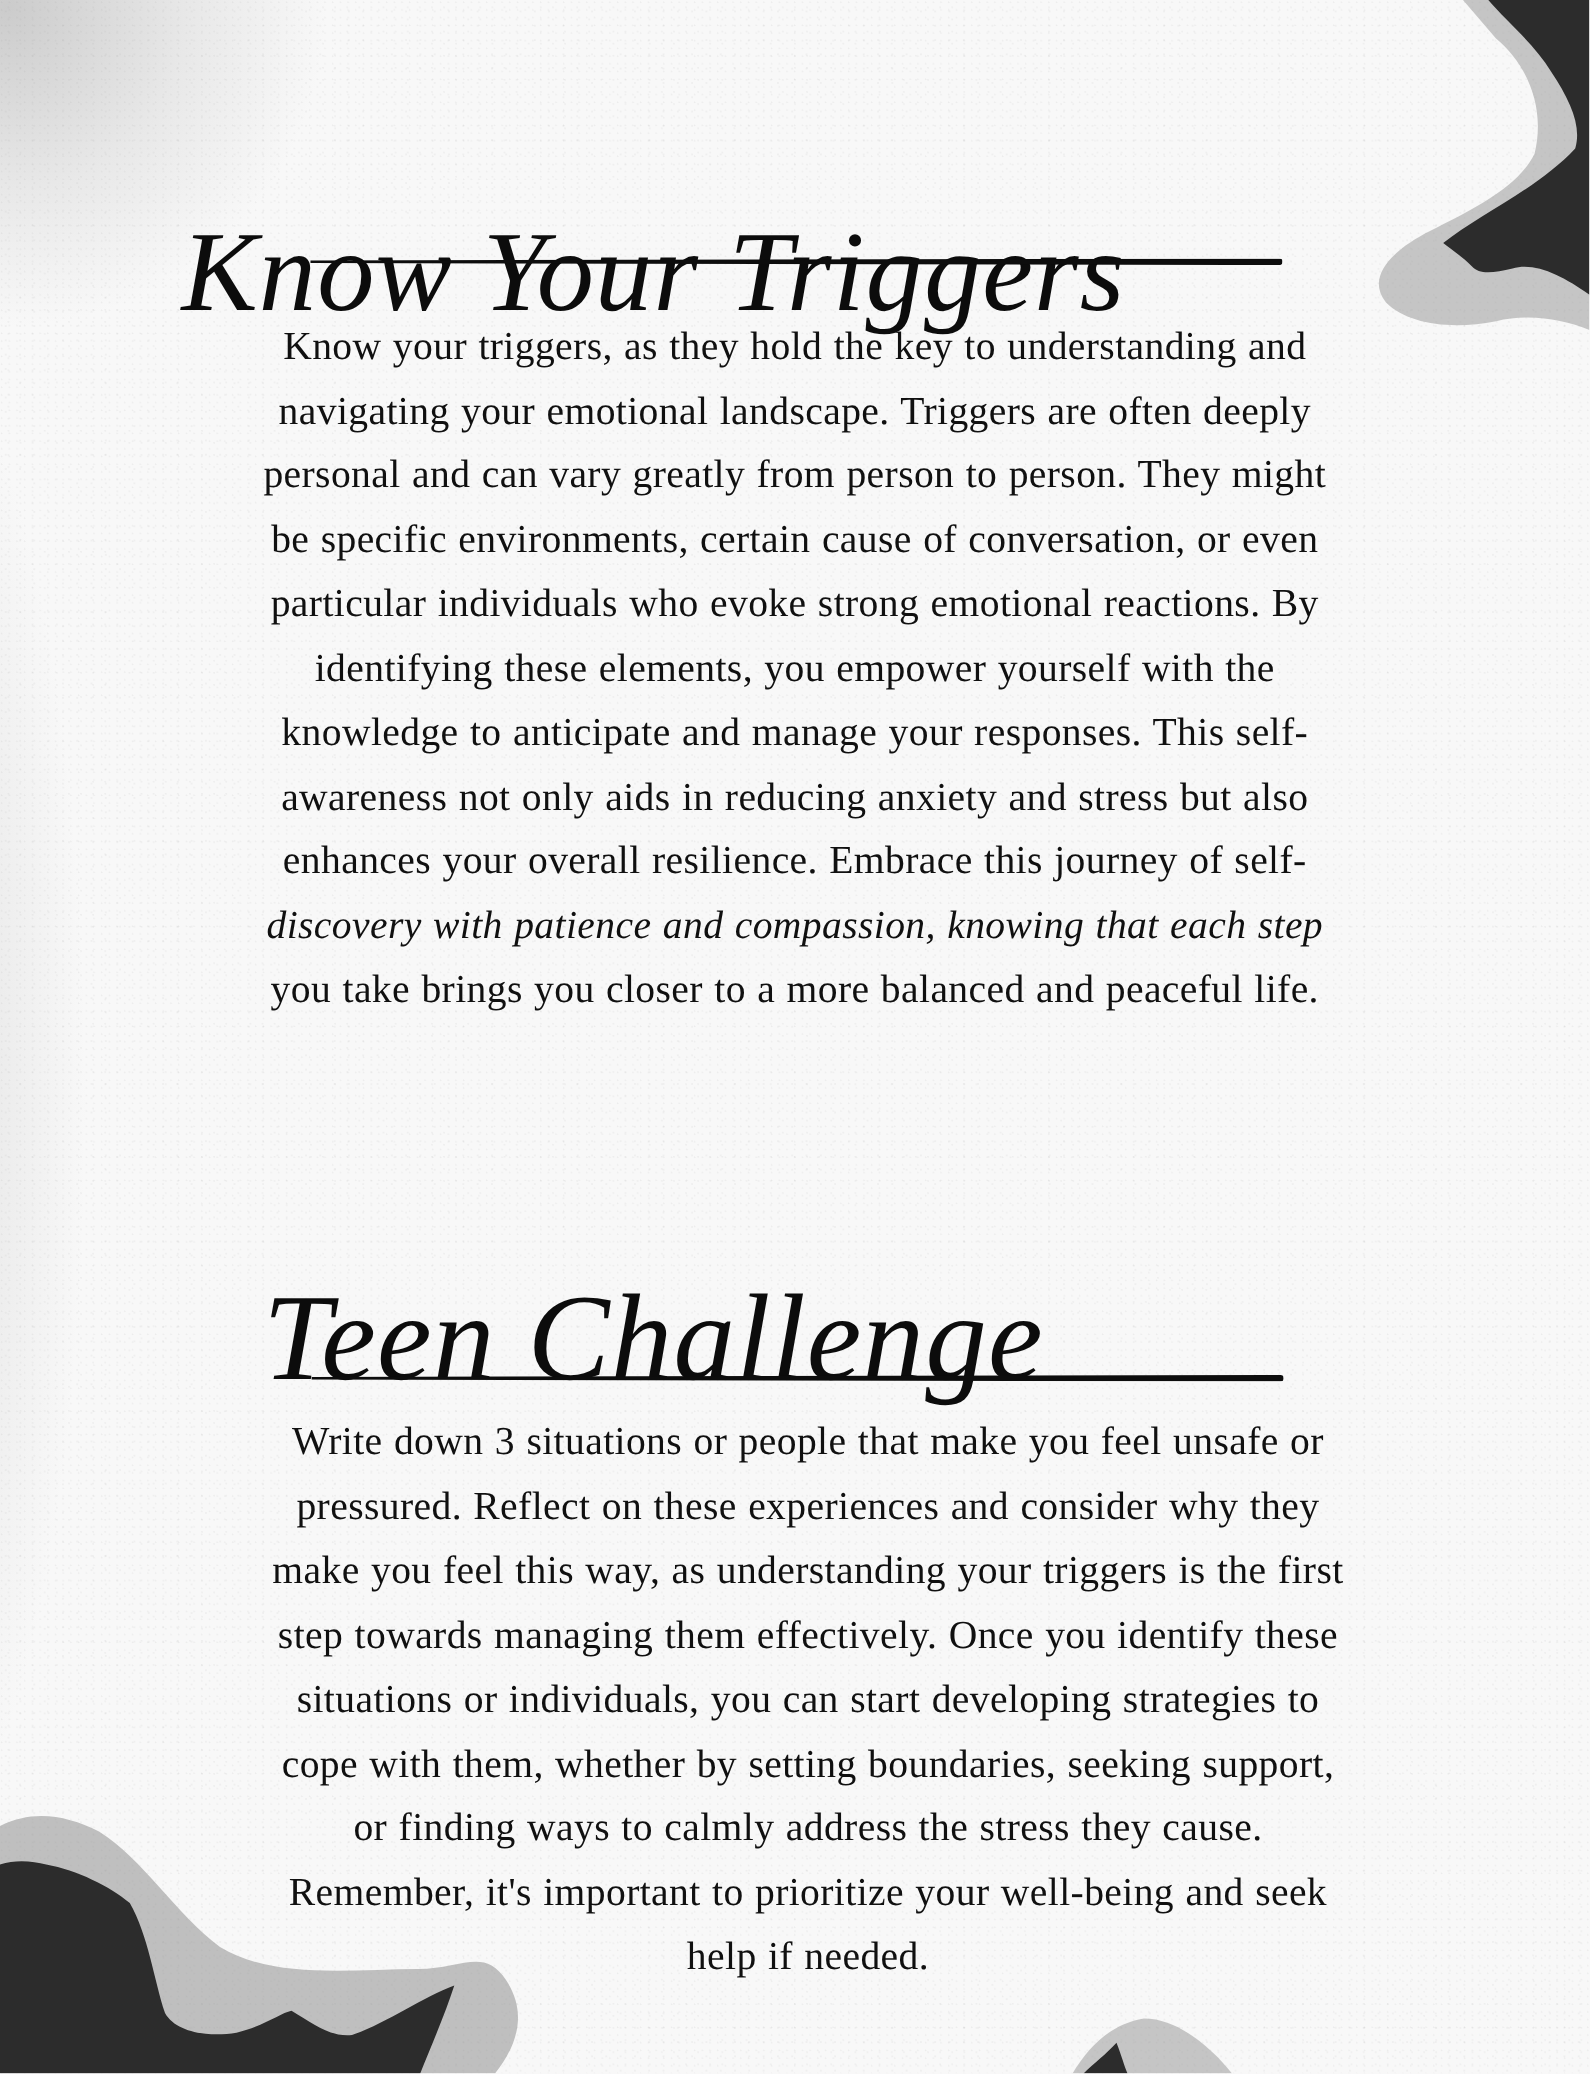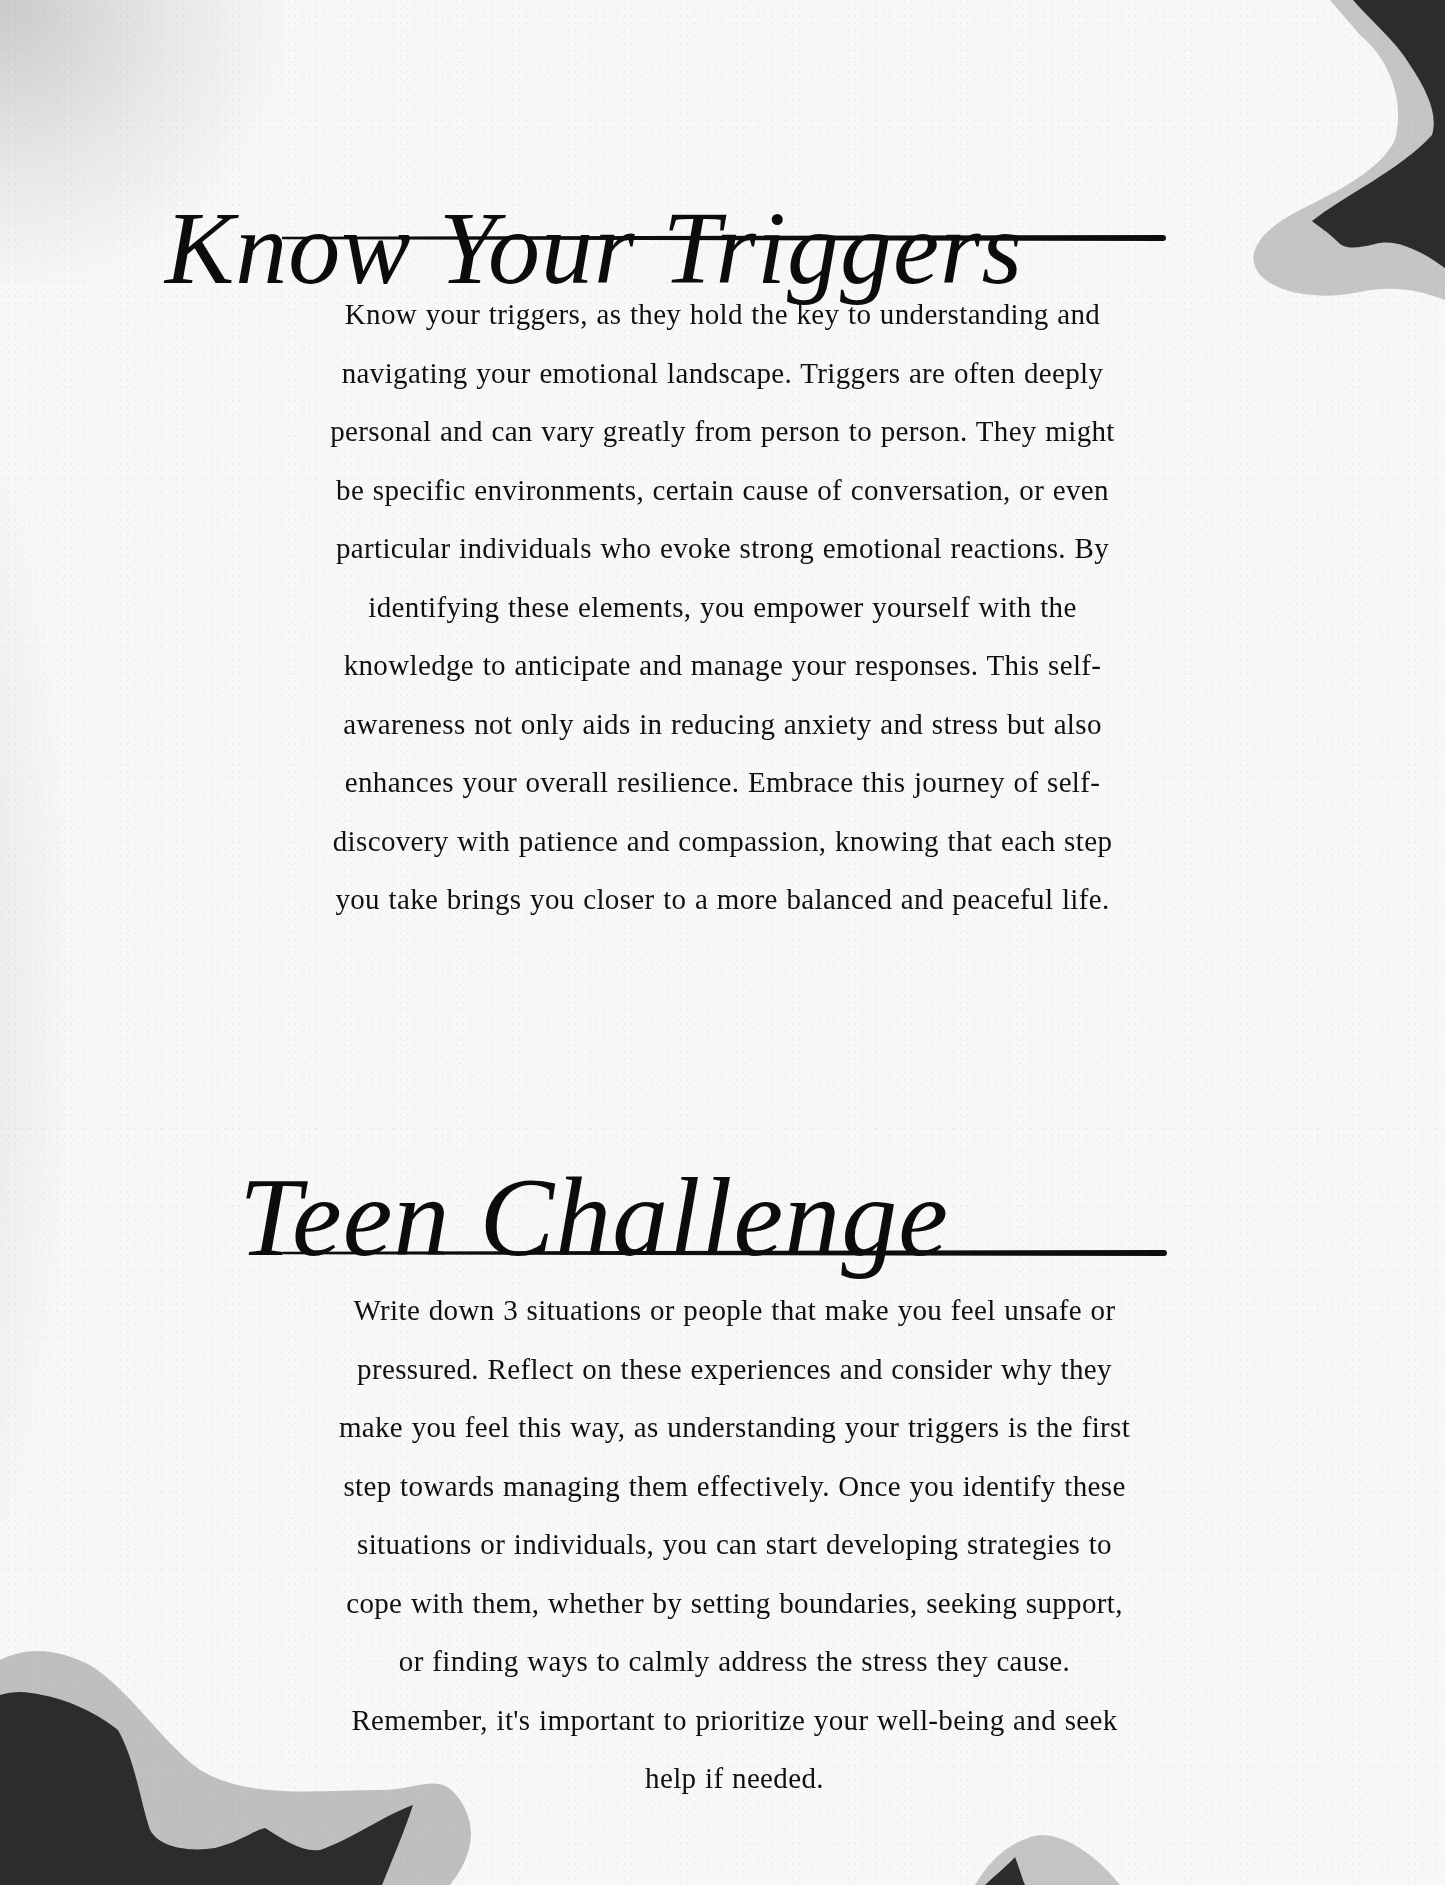--- a/index.html
+++ b/index.html
@@ -46,21 +46,21 @@
     position: absolute; height: 6px; background: #0d0d0d;
     border-radius: 0 3px 3px 0;
     clip-path: polygon(0 30%, 100% 0, 100% 100%, 0 70%);
   }
   .underline.u1 { left: 282px; top: 235px; width: 884px; }
   .underline.u2 { left: 283px; top: 1250px; width: 884px; }
 
   .body-block { position: absolute; left: 0; width: 1445px; }
   .body-line {
     position: absolute; left: 0; width: 1445px; text-align: center;
-    font-size: 29px; line-height: 58.5px; height: 58.5px;
+    font-size: 36px; line-height: 58.5px; height: 58.5px;
     white-space: nowrap; color: #101010;
     letter-spacing: 0.35px;
     word-spacing: 1px;
   }
 </style>
 </head>
 <body>
 
 <div class="paper-noise"></div>
 <div class="corner-wash top-left"></div>
@@ -87,21 +87,21 @@
   <div class="body-block">
     <div class="body-line" style="top:285px;">Know your triggers, as they hold the key to understanding and</div>
     <div class="body-line" style="top:343.5px;">navigating your emotional landscape. Triggers are often deeply</div>
     <div class="body-line" style="top:402px;">personal and can vary greatly from person to person. They might</div>
     <div class="body-line" style="top:460.5px;">be specific environments, certain cause of conversation, or even</div>
     <div class="body-line" style="top:519px;">particular individuals who evoke strong emotional reactions. By</div>
     <div class="body-line" style="top:577.5px;">identifying these elements, you empower yourself with the</div>
     <div class="body-line" style="top:636px;">knowledge to anticipate and manage your responses. This self-</div>
     <div class="body-line" style="top:694.5px;">awareness not only aids in reducing anxiety and stress but also</div>
     <div class="body-line" style="top:753px;">enhances your overall resilience. Embrace this journey of self-</div>
-    <div class="body-line" style="top:811.5px;">discovery with patience and compassion, knowing that each step</div>
+    <div class="body-line" style="top:811.5px;font-style:italic;">discovery with patience and compassion, knowing that each step</div>
     <div class="body-line" style="top:870px;">you take brings you closer to a more balanced and peaceful life.</div>
   </div>
 </section>
 
 <section>
   <h2 class="heading h2">Teen Challenge</h2>
   <div class="underline u2"></div>
   <div class="body-block" style="left:12px;">
     <div class="body-line" style="top:1281px;">Write down 3 situations or people that make you feel unsafe or</div>
     <div class="body-line" style="top:1339.5px;">pressured. Reflect on these experiences and consider why they</div>

